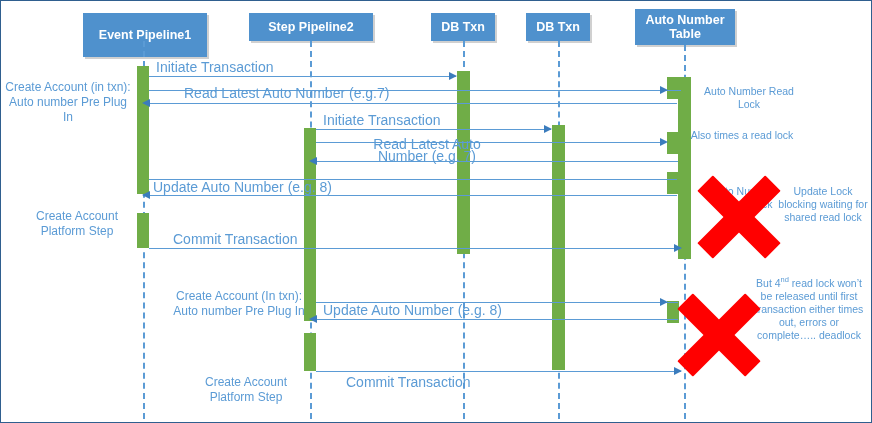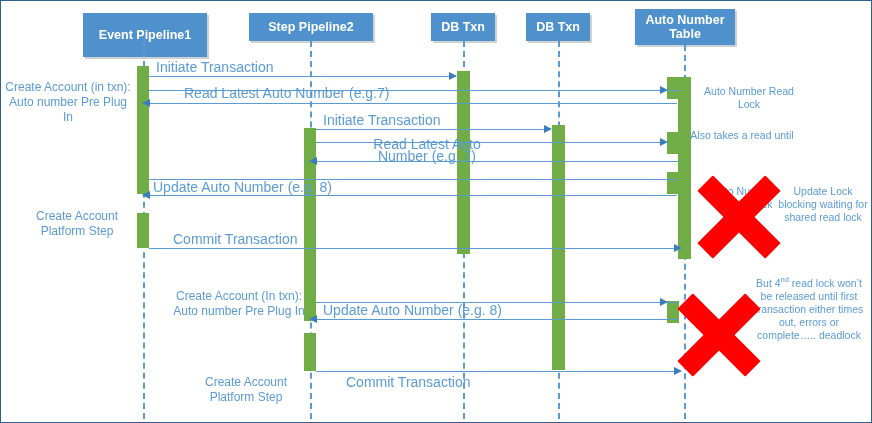--- a/index.html
+++ b/index.html
@@ -135,21 +135,21 @@
   <div class="arrowhead right" style="left:673px;top:365.5px;"></div>
   <div class="msglabel" style="left:345px;top:375px;width:200px;text-align:left;">Commit Transaction</div>
 
   <div class="note" style="left:2px;top:79px;width:130px;">Create Account (in txn): Auto number Pre Plug In</div>
   <div class="note" style="left:30px;top:208px;width:92px;">Create Account Platform Step</div>
 
   <div class="note" style="left:172px;top:288px;width:132px;">Create Account (In txn): Auto number Pre Plug In</div>
   <div class="note" style="left:186px;top:374px;width:118px;">Create Account Platform Step</div>
 
   <div class="note small" style="left:694px;top:84px;width:108px;">Auto Number Read Lock</div>
-  <div class="note small" style="left:686px;top:128px;width:110px;">Also takes a read until</div>
+  <div class="note small" style="left:686px;top:128px;width:110px;">Also times a read lock</div>
   <div class="note small" style="left:694px;top:184px;width:96px;">Auto Number Update Lock</div>
   <div class="note small" style="left:776px;top:184px;width:92px;">Update Lock blocking waiting for shared read lock</div>
   <div class="note small" style="left:750px;top:272px;width:116px;"><span>But 4</span><sup>nd</sup><span> read lock won’t be released until first transaction either times out, errors or complete….. deadlock</span></div>
 
   <div class="redx" style="left:692px;top:170px;width:92px;height:92px;">
     <span style="width:96px;height:22px;transform:translate(-50%,-50%) rotate(45deg);"></span>
     <span style="width:96px;height:22px;transform:translate(-50%,-50%) rotate(-45deg);"></span>
   </div>
   <div class="redx" style="left:672px;top:288px;width:92px;height:92px;">
     <span style="width:96px;height:22px;transform:translate(-50%,-50%) rotate(45deg);"></span>

